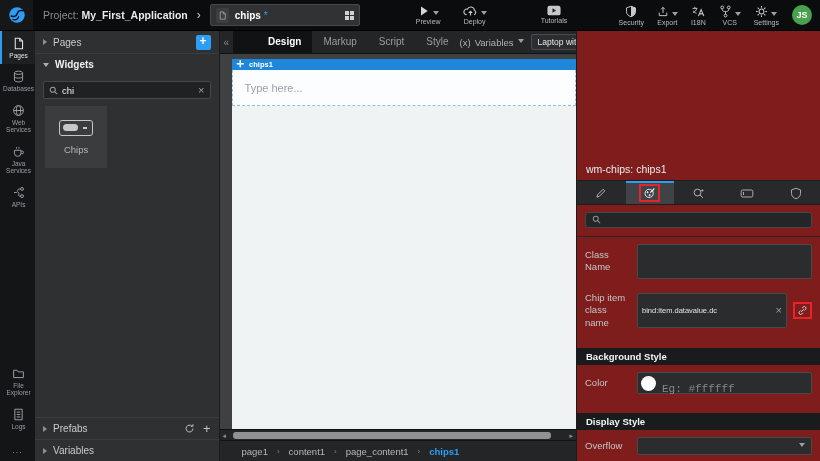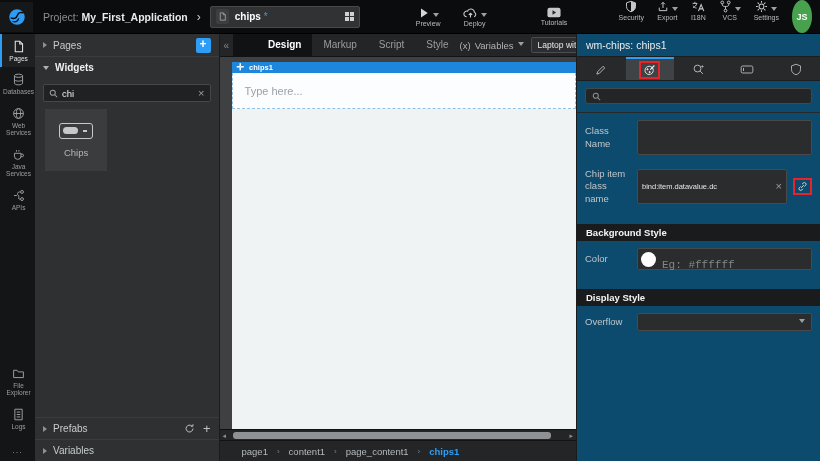--- a/index.html
+++ b/index.html
@@ -23,21 +23,21 @@
   .grid-icon { margin-left:auto; display:grid; grid-template-columns:4px 4px; grid-gap:1px; }
   .grid-icon i { width:4px; height:4px; background:#cfd2d3; }
   .center-actions { display:flex; align-items:flex-start; margin-left:56px; gap:22px; }
   .tb-action { display:flex; flex-direction:column; align-items:center; color:#c6c9ca; }
   .tb-action .lbl { font-size:7px; margin-top:1px; color:#b9bcbe; }
   .icrow { display:flex; align-items:flex-end; gap:3px; }
   .cdown { width:0; height:0; border-left:3px solid transparent; border-right:3px solid transparent;
     border-top:4px solid #9ba0a2; display:inline-block; margin-bottom:2px; }
   .tut { margin-left:32px; }
   .right-actions { margin-left:auto; display:flex; align-items:flex-start; gap:13px; margin-right:8px; }
-  .avatar { width:20px; height:33px; border-radius:50%; background:#48a14d; color:#fff; font-size:9px;
+  .avatar { width:20px; height:20px; border-radius:50%; background:#48a14d; color:#fff; font-size:9px;
     font-weight:bold; display:flex; align-items:center; justify-content:center; align-self:center; }
 
   
   .body { flex:1; display:flex; min-height:0; }
 
   
   .rail { flex:0 0 28px; background:#141517; display:flex; flex-direction:column; }
   .rail-item { display:flex; flex-direction:column; align-items:center; padding:6px 1px 5px;
     color:#9b9fa2; font-size:6.5px; line-height:1.15; text-align:center; border-left:2px solid transparent; }
   .rail-item svg { margin-bottom:2px; }
@@ -99,21 +99,21 @@
     display:flex; align-items:center; justify-content:space-between; padding:0 3px; }
   .harrow { color:#8a8e90; font-size:7px; line-height:1; }
   .hthumb { position:absolute; left:13px; top:2px; width:318px; height:7px; background:#8f9294; border-radius:3px; }
 
   .breadcrumb { flex:0 0 21px; background:#232527; border-top:1px solid #121314;
     display:flex; align-items:center; gap:9px; padding-left:22px; font-size:9.5px; color:#b6b9bb; }
   .bc-sep { color:#7c8082; font-size:8px; }
   .bc-active { color:#2e9df5; font-weight:bold; }
 
   
-  .right-panel { flex:0 0 169px; background:#0c4a6e; border-left:1px solid #1a1b1c; display:flex; flex-direction:column; }
+  .right-panel { flex:0 0 169px; background:#7f1d1d; border-left:1px solid #1a1b1c; display:flex; flex-direction:column;justify-content:flex-end; }
   .rp-header { flex:0 0 22px; display:flex; align-items:center; padding:0 9px; color:#e9ebec; font-size:10.5px; }
   .rp-tabs { flex:0 0 25px; background:#27292b; border-top:1px solid #1b1d1e; border-bottom:1px solid #1b1d1e; display:flex; }
   .rp-tab { flex:1; display:flex; align-items:center; justify-content:center; color:#b5b8ba; border-top:2px solid transparent; }
   .rp-tab.active { background:#404345; border-top-color:#2e9df5; color:#f0f2f3; }
   .red-box { border:2px solid #e8232a; padding:1px 2px; display:flex; align-items:center; }
   .rp-search { flex:0 0 16px; margin:7px 8px 8px; background:#232526; border:1px solid #45484a; border-radius:3px;
     display:flex; align-items:center; gap:5px; padding:0 6px; }
   .rp-search input { flex:1; min-width:0; background:transparent; border:none; outline:none;
     color:#caccce; font-size:9px; font-family:"Liberation Sans",sans-serif; }
   .rp-search input::placeholder { color:#8d9193; }

